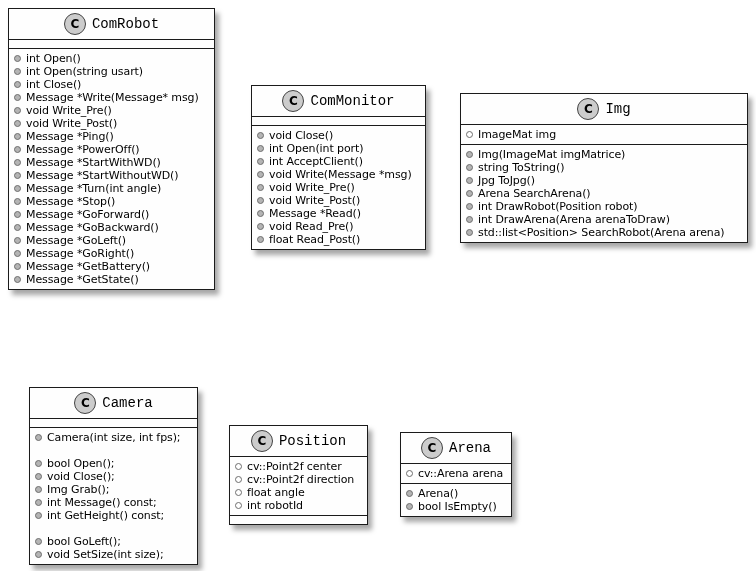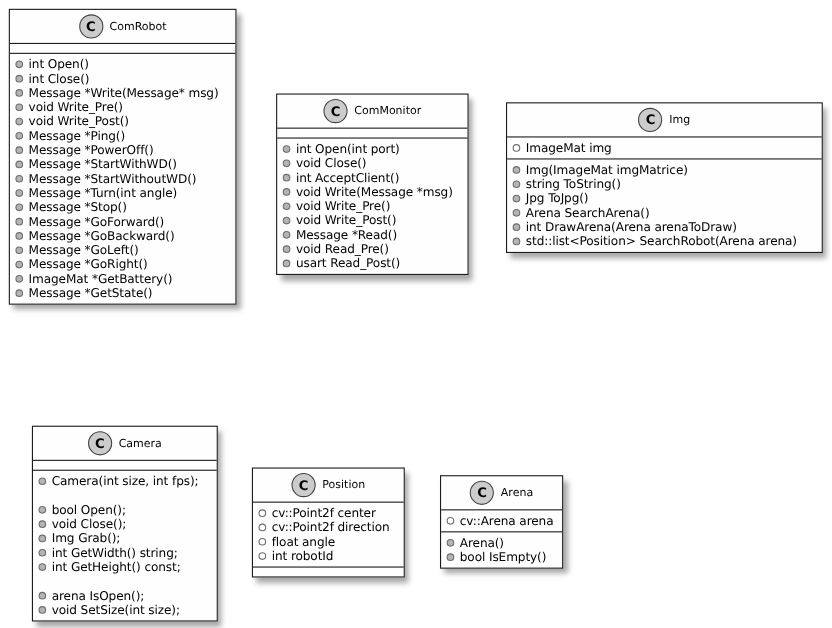--- a/index.html
+++ b/index.html
@@ -43,21 +43,21 @@
     border: 1px solid var(--icon-border);
     display: flex;
     align-items: center;
     justify-content: center;
     font-weight: bold;
     font-size: 12px;
     color: #000;
     box-sizing: border-box;
     flex: none;
   }
-  .uml-title { font-size: 10px; white-space: nowrap; }
+  .uml-title { font-size: 14px; white-space: nowrap; font-family: Liberation Mono, monospace; }
   .uml-fields, .uml-methods {
     border-top: 1.5px solid var(--border);
     padding: 3px 5px;
     min-height: 2px;
   }
   .member-row {
     display: flex;
     align-items: center;
     height: 13px;
     font-size: 11px;
@@ -88,20 +88,24 @@
       <span class="uml-title">ComRobot</span>
     </div>
     <div class="uml-fields"></div>
     <div class="uml-methods">
         <div class="member-row">
           <span class="bullet method-bullet"></span>
           <span>int Open()</span>
         </div>
         <div class="member-row">
           <span class="bullet method-bullet"></span>
+          <span>int Open(string usart)</span>
+        </div>
+        <div class="member-row">
+          <span class="bullet method-bullet"></span>
           <span>int Close()</span>
         </div>
         <div class="member-row">
           <span class="bullet method-bullet"></span>
           <span>Message *Write(Message* msg)</span>
         </div>
         <div class="member-row">
           <span class="bullet method-bullet"></span>
           <span>void Write_Pre()</span>
         </div>
@@ -144,45 +148,45 @@
         <div class="member-row">
           <span class="bullet method-bullet"></span>
           <span>Message *GoLeft()</span>
         </div>
         <div class="member-row">
           <span class="bullet method-bullet"></span>
           <span>Message *GoRight()</span>
         </div>
         <div class="member-row">
           <span class="bullet method-bullet"></span>
-          <span>ImageMat *GetBattery()</span>
+          <span>Message *GetBattery()</span>
         </div>
         <div class="member-row">
           <span class="bullet method-bullet"></span>
           <span>Message *GetState()</span>
         </div>
       </div>
   </div>
     <div class="uml-class" style="left: 251px; top: 85px; width: 175px;">
     <div class="uml-header">
       <span class="uml-circle">C</span>
       <span class="uml-title">ComMonitor</span>
     </div>
     <div class="uml-fields"></div>
     <div class="uml-methods">
         <div class="member-row">
           <span class="bullet method-bullet"></span>
+          <span>void Close()</span>
+        </div>
+        <div class="member-row">
+          <span class="bullet method-bullet"></span>
           <span>int Open(int port)</span>
         </div>
         <div class="member-row">
           <span class="bullet method-bullet"></span>
-          <span>void Close()</span>
-        </div>
-        <div class="member-row">
-          <span class="bullet method-bullet"></span>
           <span>int AcceptClient()</span>
         </div>
         <div class="member-row">
           <span class="bullet method-bullet"></span>
           <span>void Write(Message *msg)</span>
         </div>
         <div class="member-row">
           <span class="bullet method-bullet"></span>
           <span>void Write_Pre()</span>
         </div>
@@ -193,21 +197,21 @@
         <div class="member-row">
           <span class="bullet method-bullet"></span>
           <span>Message *Read()</span>
         </div>
         <div class="member-row">
           <span class="bullet method-bullet"></span>
           <span>void Read_Pre()</span>
         </div>
         <div class="member-row">
           <span class="bullet method-bullet"></span>
-          <span>usart Read_Post()</span>
+          <span>float Read_Post()</span>
         </div>
       </div>
   </div>
     <div class="uml-class" style="left: 460px; top: 93px; width: 288px;">
     <div class="uml-header">
       <span class="uml-circle">C</span>
       <span class="uml-title">Img</span>
     </div>
     <div class="uml-fields">
         <div class="member-row">
@@ -227,20 +231,24 @@
         <div class="member-row">
           <span class="bullet method-bullet"></span>
           <span>Jpg ToJpg()</span>
         </div>
         <div class="member-row">
           <span class="bullet method-bullet"></span>
           <span>Arena SearchArena()</span>
         </div>
         <div class="member-row">
           <span class="bullet method-bullet"></span>
+          <span>int DrawRobot(Position robot)</span>
+        </div>
+        <div class="member-row">
+          <span class="bullet method-bullet"></span>
           <span>int DrawArena(Arena arenaToDraw)</span>
         </div>
         <div class="member-row">
           <span class="bullet method-bullet"></span>
           <span>std::list&lt;Position&gt; SearchRobot(Arena arena)</span>
         </div>
       </div>
   </div>
     <div class="uml-class" style="left: 29px; top: 387px; width: 169px;">
     <div class="uml-header">
@@ -261,30 +269,30 @@
         <div class="member-row">
           <span class="bullet method-bullet"></span>
           <span>void Close();</span>
         </div>
         <div class="member-row">
           <span class="bullet method-bullet"></span>
           <span>Img Grab();</span>
         </div>
         <div class="member-row">
           <span class="bullet method-bullet"></span>
-          <span>int GetWidth() string;</span>
+          <span>int Message() const;</span>
         </div>
         <div class="member-row">
           <span class="bullet method-bullet"></span>
           <span>int GetHeight() const;</span>
         </div>
         <div class="blank-row"></div>
         <div class="member-row">
           <span class="bullet method-bullet"></span>
-          <span>arena IsOpen();</span>
+          <span>bool GoLeft();</span>
         </div>
         <div class="member-row">
           <span class="bullet method-bullet"></span>
           <span>void SetSize(int size);</span>
         </div>
       </div>
   </div>
     <div class="uml-class" style="left: 229px; top: 425px; width: 139px;">
     <div class="uml-header">
       <span class="uml-circle">C</span>

